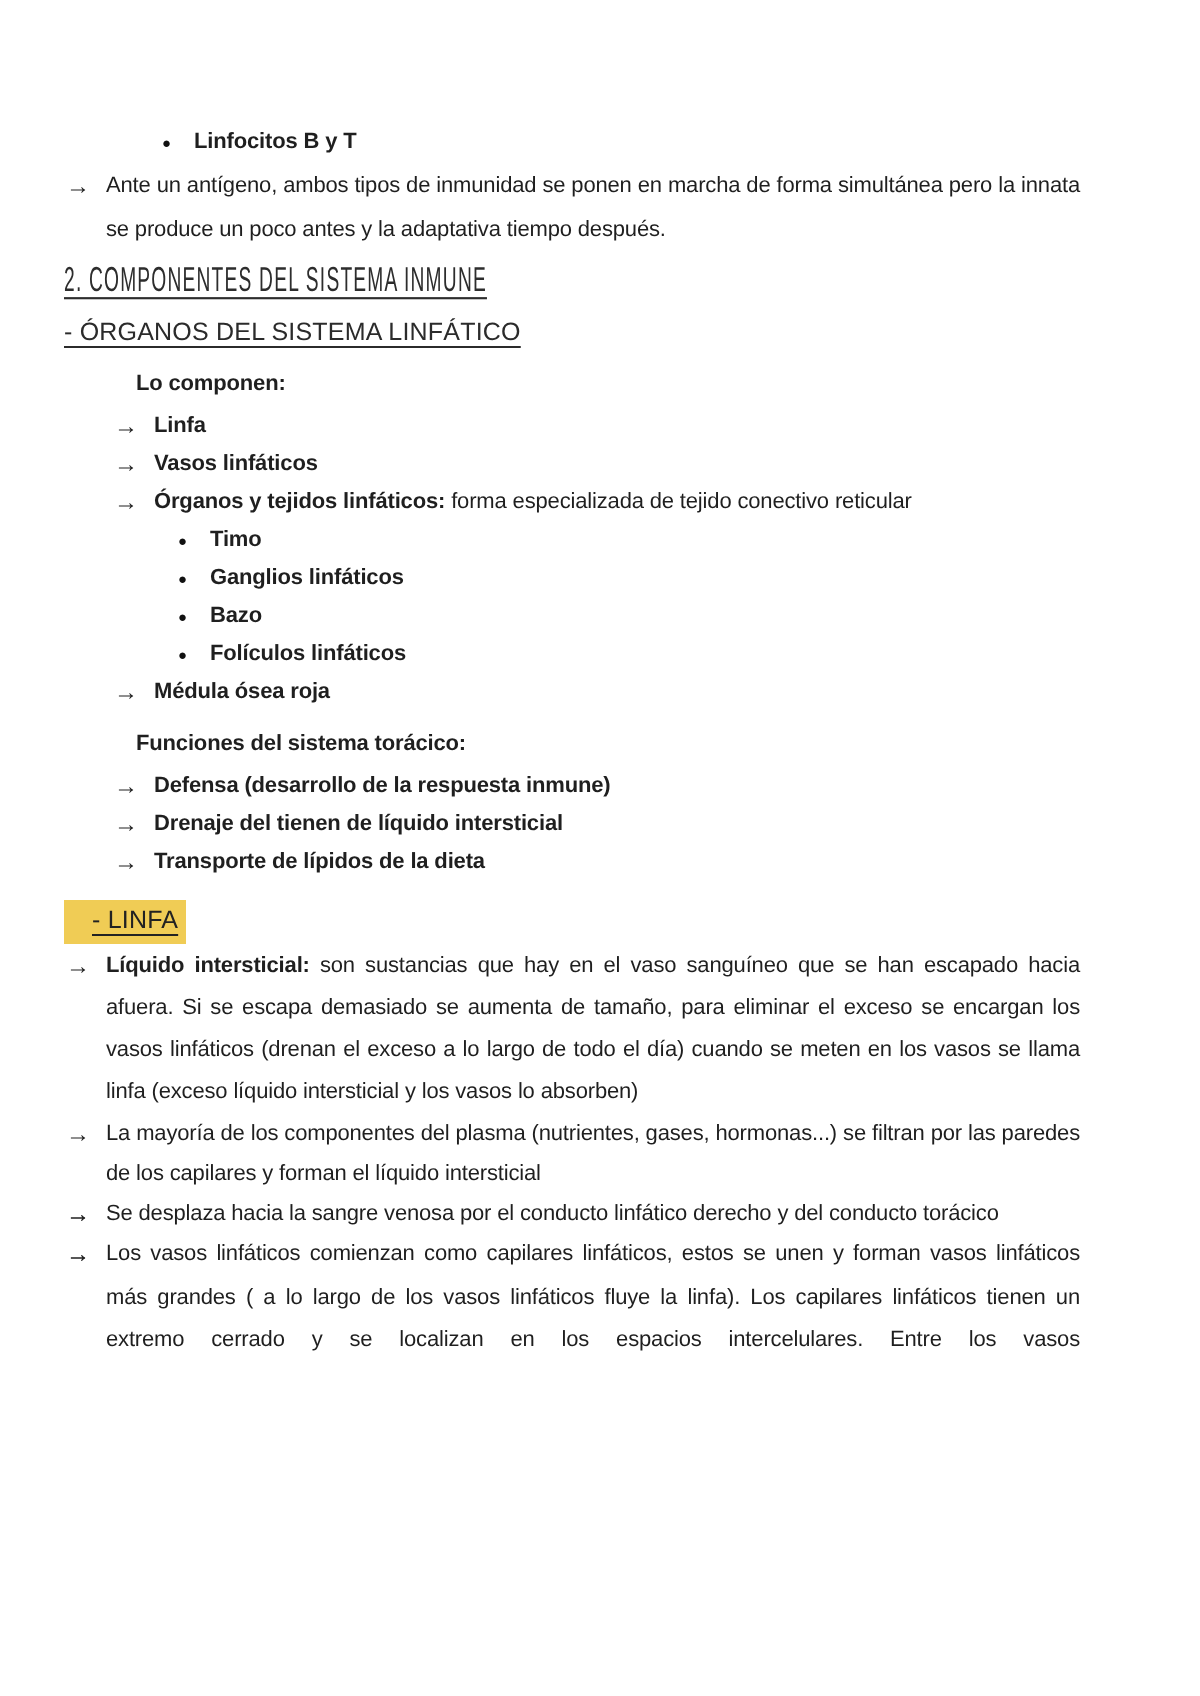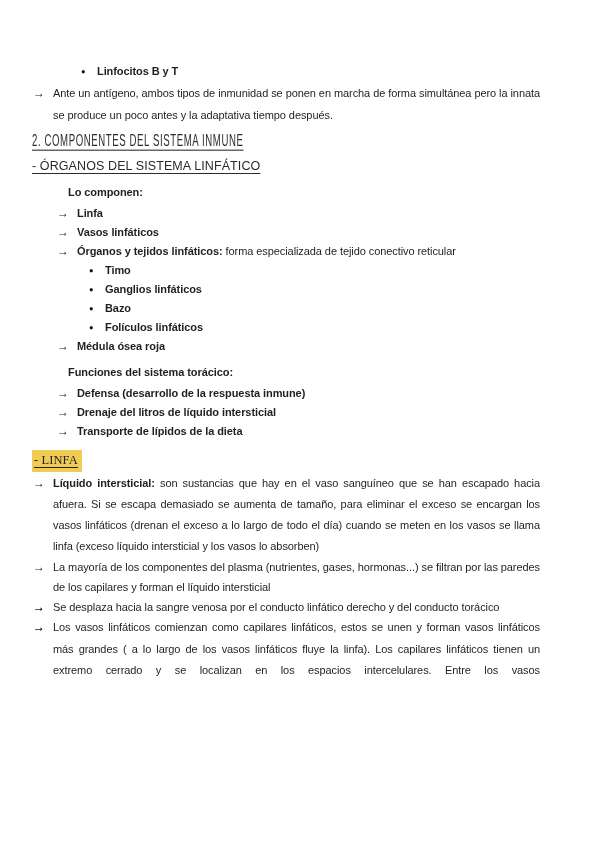--- a/index.html
+++ b/index.html
@@ -67,23 +67,22 @@
     font-size:12.5px;
     letter-spacing:0.1px;
     color:#2b2b2b;
     text-decoration:underline;
     text-underline-offset:2.5px;
     text-decoration-thickness:1.2px;
     white-space:pre;
   }
   .subtitle.hl {
     background:#f0cc55;
-    padding:1px 4px 2px 2px;
+    padding:1px 4px 2px 14px;
     color:#222;
-    font-family:Liberation Serif, serif;
   }
 
   .label { line-height:20px;margin-left:36px; }
 </style>
 </head>
 <body>
 
 <div class="page">
 
   <div class="item l2b bold lh19 mb2">
@@ -142,21 +141,21 @@
   </div>
 
   <div class="label bold mt6 mb2">Funciones del sistema torácico:</div>
 
   <div class="item l2 bold lh19">
     <span class="marker arrow-marker">→</span>
     <span>Defensa (desarrollo de la respuesta inmune)</span>
   </div>
   <div class="item l2 bold lh19">
     <span class="marker arrow-marker">→</span>
-    <span>Drenaje del litros de líquido intersticial</span>
+    <span>Drenaje del tienen de líquido intersticial</span>
   </div>
   <div class="item l2 bold lh19">
     <span class="marker arrow-marker">→</span>
     <span>Transporte de lípidos de la dieta</span>
   </div>
 
   <div class="subtitle-wrap mt9 mb4">
     <span class="subtitle hl">- LINFA</span>
   </div>
 

